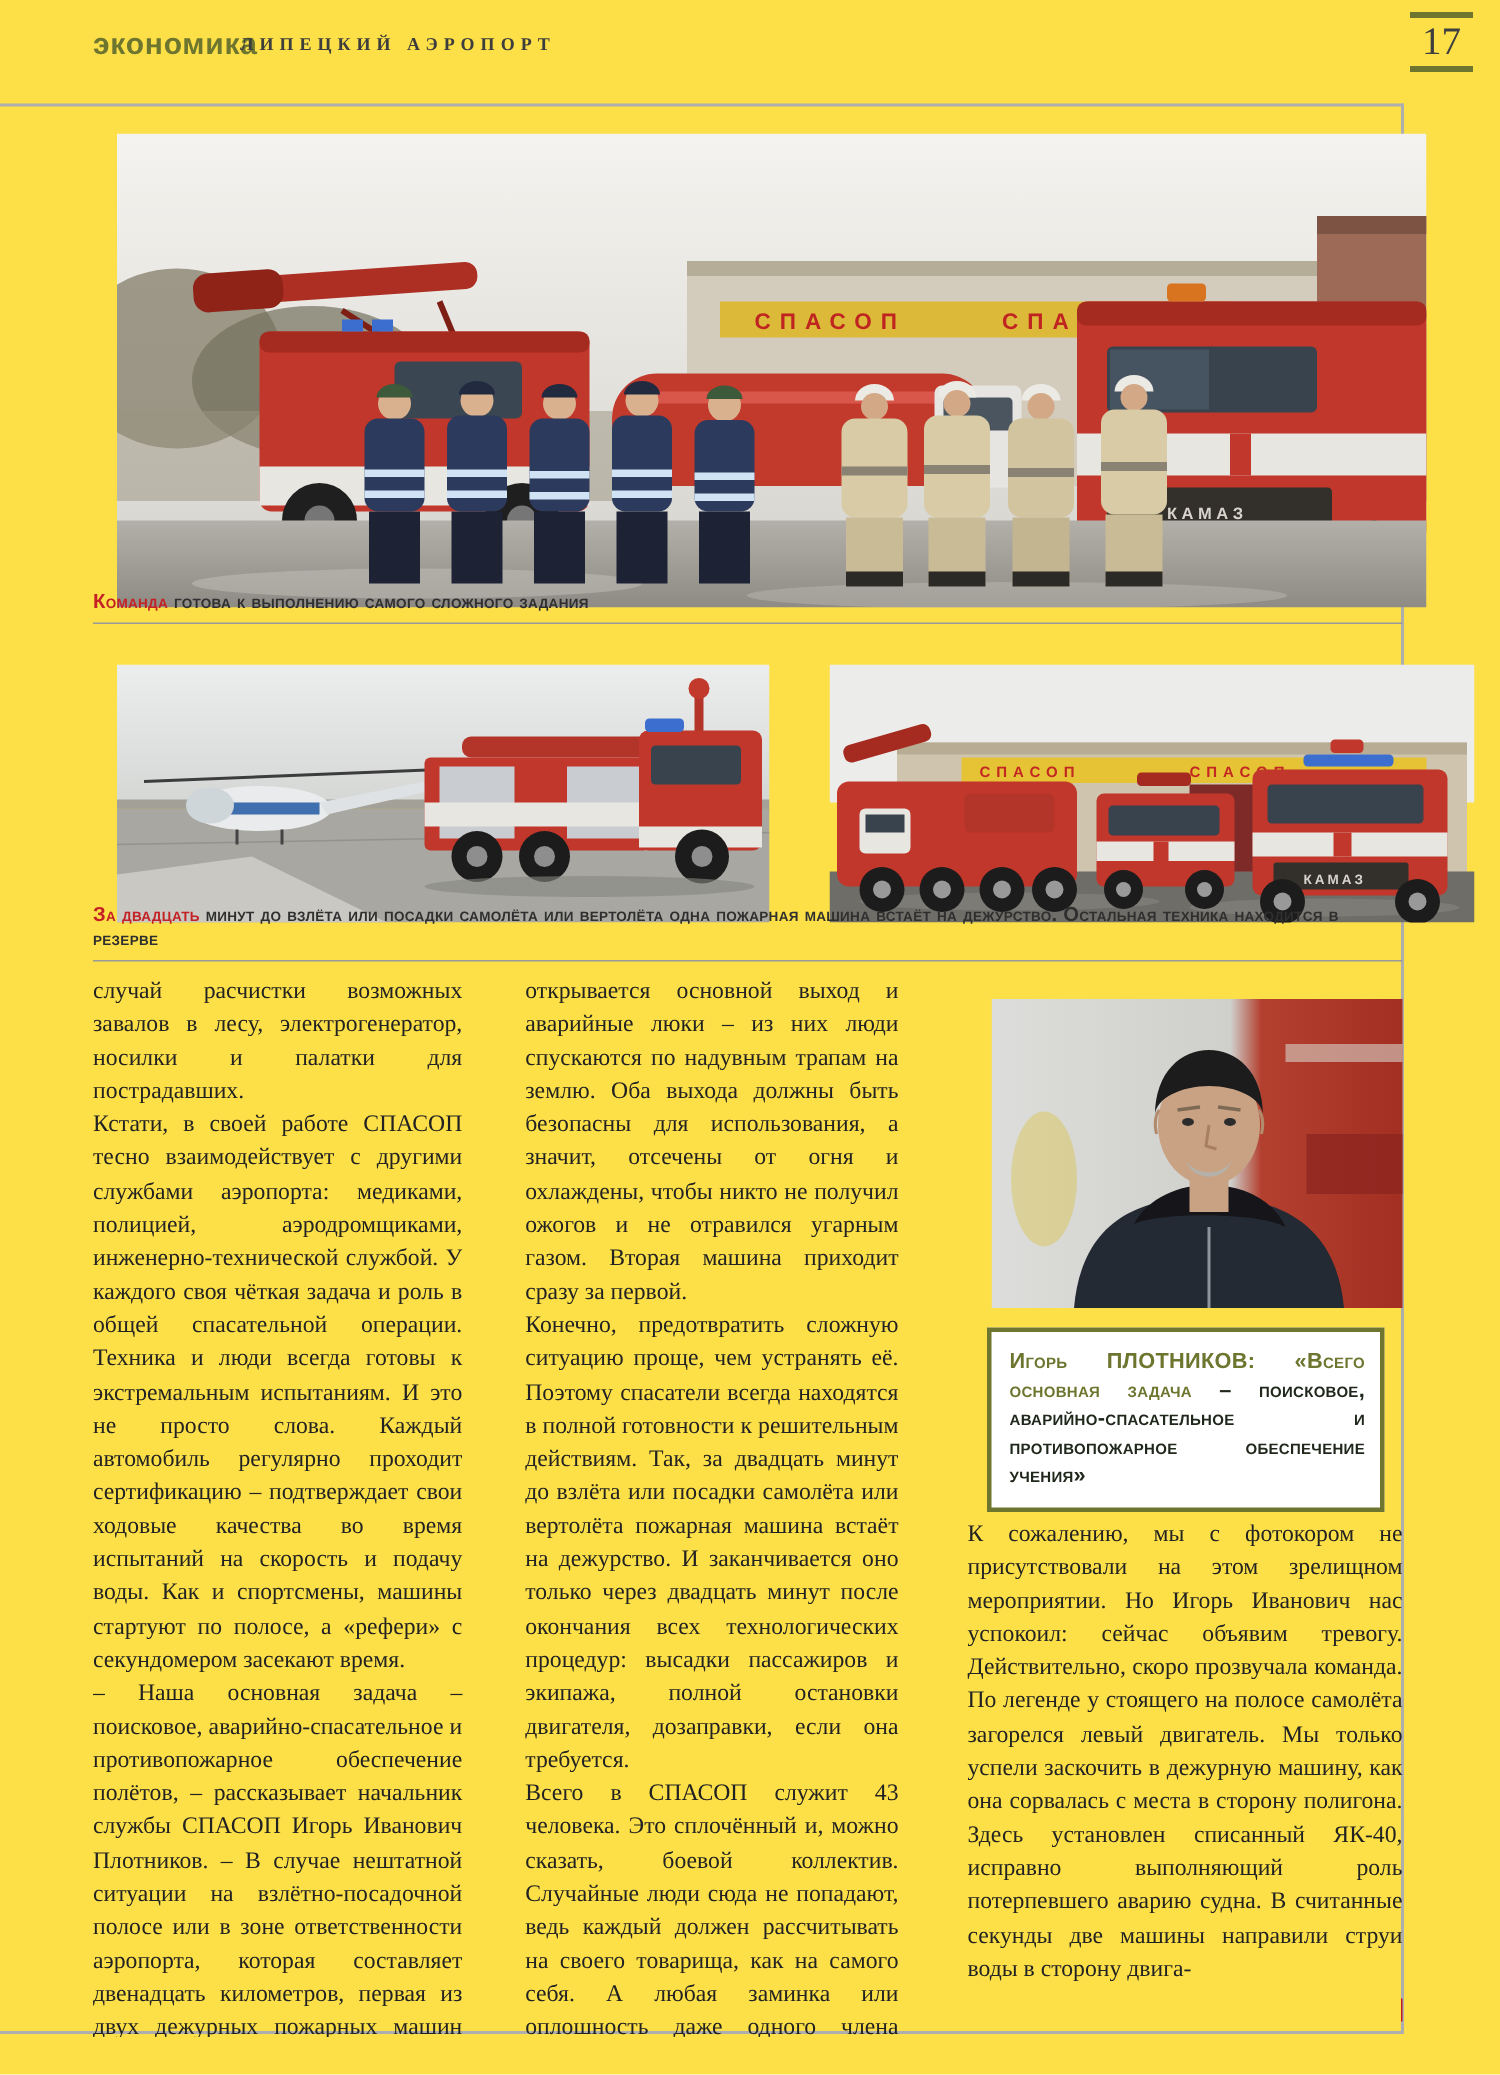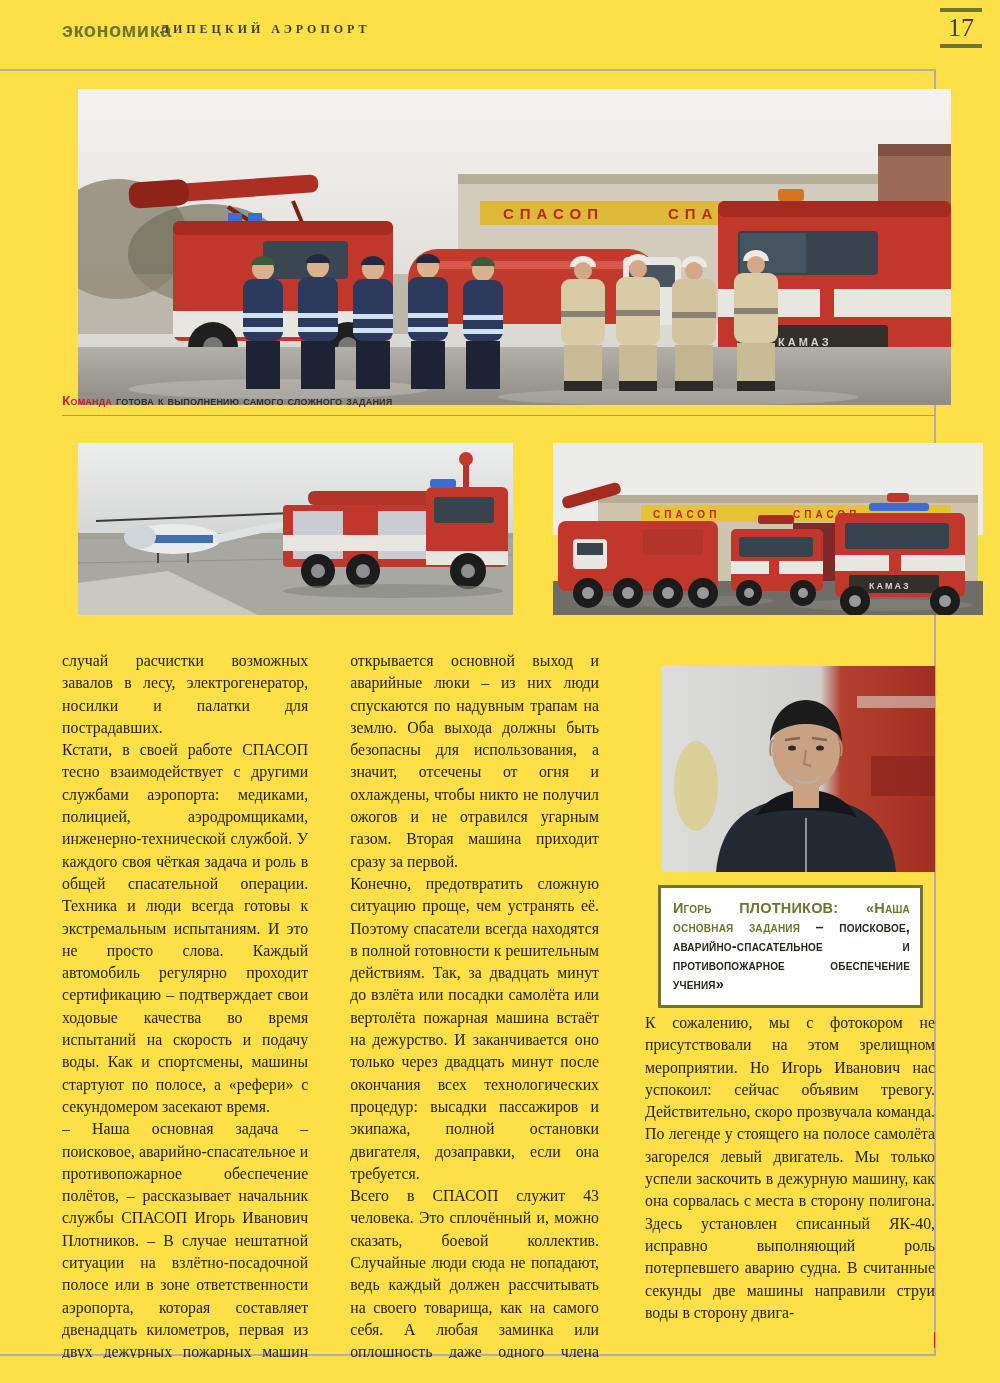--- a/index.html
+++ b/index.html
@@ -331,20 +331,24 @@
             <rect x="316" y="60" width="60" height="8" rx="3" fill="#3c6ed0"></rect>
             <circle cx="302" cy="158" r="15" fill="#1c1c1c"></circle>
               <circle cx="302" cy="158" r="6" fill="#999"></circle>
             <circle cx="392" cy="158" r="15" fill="#1c1c1c"></circle>
               <circle cx="392" cy="158" r="6" fill="#999"></circle>
           </g>
         </svg>
       </figure>
     </div>
 
+    <div class="caption caption-2">
+      <span class="lead">За двадцать</span>
+      <span>минут до взлёта или посадки самолёта или вертолёта одна пожарная машина встаёт на дежурство. Остальная техника находится в резерве</span>
+    </div>
 
     <div class="columns">
       <div class="col col-1">
           <p class="para">случай расчистки возможных завалов в лесу, электрогенератор, носилки и палатки для  пострадавших.</p>
           <p class="para">Кстати, в своей работе СПАСОП тесно взаимодействует с другими службами аэропорта: медиками, полицией, аэродромщиками, инженерно-технической службой. У каждого своя чёткая задача и роль в общей спасательной операции. Техника и люди всегда готовы к экстремальным испытаниям. И это не просто слова. Каждый автомобиль регулярно проходит сертификацию – подтверждает свои ходовые качества во время испытаний на скорость и подачу воды. Как и спортсмены, машины стартуют по полосе, а «рефери» с секундомером засекают время.</p>
           <p class="para">– Наша основная задача – поисковое, аварийно-спасательное и противопожарное обеспечение полётов, – рассказывает начальник службы СПАСОП Игорь Иванович Плотников. – В случае нештатной ситуации на взлётно-посадочной полосе или в зоне ответственности аэропорта, которая составляет двенадцать километров, первая из двух дежурных пожарных машин должна прибыть на место в течение трёх минут. В ней находятся водитель и два бойца, которые обязаны максимально быстро начать тушение самого горящего воздушного судна, а также охлаждение путей эвакуации пассажиров. В самолёте</p>
         </div>
       <div class="col col-2">
           <p class="para">открывается основной выход и аварийные люки – из них люди спускаются по надувным трапам на землю. Оба выхода должны быть безопасны для использования, а значит, отсечены от огня и охлаждены, чтобы никто не получил ожогов и не отравился угарным газом. Вторая машина приходит сразу за первой.</p>
           <p class="para">Конечно, предотвратить сложную ситуацию проще, чем устранять её. Поэтому спасатели всегда находятся в полной готовности к решительным действиям. Так, за двадцать минут до взлёта или посадки самолёта или вертолёта пожарная машина встаёт на дежурство. И заканчивается оно только через двадцать минут после окончания всех технологических процедур: высадки пассажиров и экипажа, полной остановки двигателя, дозаправки, если она требуется.</p>
@@ -376,21 +380,21 @@
               <path d="M124 74 L139 72 M151 72 L166 74" stroke="#7d6a54" stroke-width="2.4" fill="none"></path>
               <path d="M145 84 L143 98 L150 100" stroke="#a87f62" stroke-width="2" fill="none"></path>
               <path d="M130 108 C136 118 154 118 160 108 C156 122 134 122 130 108 Z" fill="#b5b0a8"></path>
               <path d="M110 90 C108 82 110 76 112 74 M180 90 C182 82 180 76 178 74" stroke="#b28b6c" stroke-width="2" fill="none"></path>
               <line x1="145" y1="152" x2="145" y2="206" stroke="#8d949c" stroke-width="2"></line>
             </g>
           </svg>
         </figure>
 
         <div class="quote-box">
-          <span class="q-olive">Игорь ПЛОТНИКОВ: «Наша основная задания</span><span class="q-dark"> – поисковое, аварийно-спасательное и противопожарное обеспечение учения»</span>
+          <span class="q-olive">Игорь ПЛОТНИКОВ: «Всего основная задача</span><span class="q-dark"> – поисковое, аварийно-спасательное и противопожарное обеспечение учения»</span>
         </div>
 
         <div>
             <p class="para">К сожалению, мы с фотокором не присутствовали на этом зрелищном мероприятии. Но Игорь Иванович нас успокоил: сейчас объявим тревогу. Действительно, скоро прозвучала команда. По легенде у стоящего на полосе самолёта загорелся левый двигатель. Мы только успели заскочить в дежурную машину, как она сорвалась с места в сторону полигона. Здесь установлен списанный ЯК-40, исправно выполняющий роль потерпевшего аварию судна. В считанные секунды две машины направили струи воды в сторону двига-</p>
           </div>
 
         <span class="cont-arrow"></span>
       </div>
     </div>
   </div>

